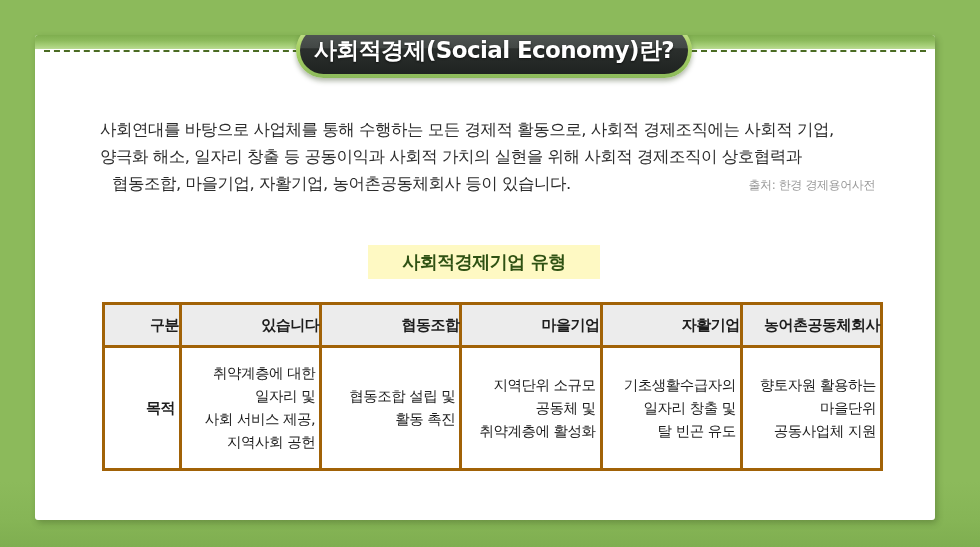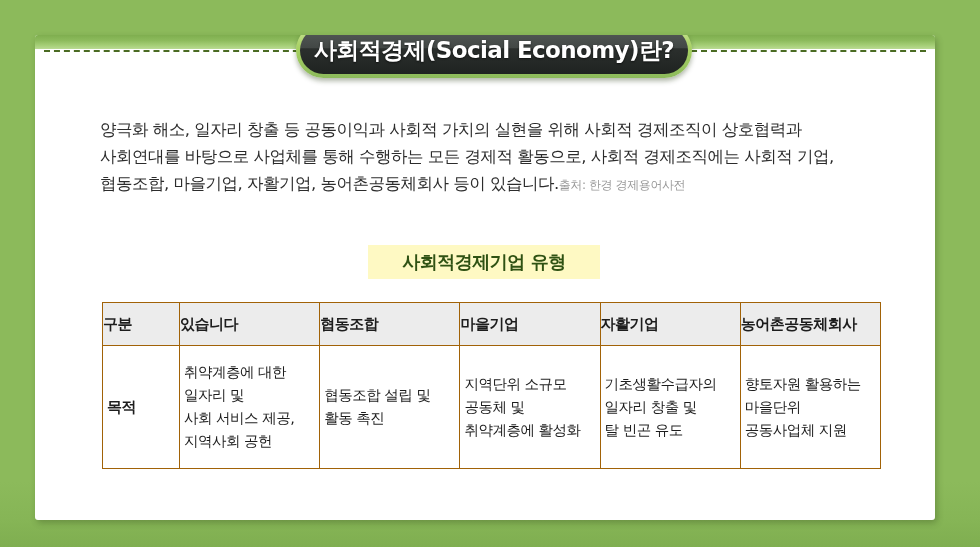--- a/index.html
+++ b/index.html
@@ -70,21 +70,21 @@
     left:65px; top:81px;
     width:775px;
   }
   .para-line {
     font-size:16.5px;
     line-height:27px;
     color:#2c2c2c;
     letter-spacing:-0.5px;
     white-space:nowrap;
   }
-  .para-line.last { display:flex; align-items:baseline; justify-content:flex-start; }
+  .para-line.last { display:flex; align-items:baseline; justify-content:space-between;margin-left:12px; }
   .source {
     font-size:12px;
     color:#9a9a9a;
     letter-spacing:-0.4px;
     white-space:nowrap;
   }
 
   
   .section-band {
     position:absolute;
@@ -106,22 +106,22 @@
     position:absolute;
     left:67px; top:267px;
     width:778px;
   }
   table.tbl {
     width:100%;
     border-collapse:collapse;
     table-layout:fixed;
   }
   table.tbl th, table.tbl td {
-    border:1px solid #a16207;
-    text-align:left;
+    border:3px solid #a16207;
+    text-align:right;
     vertical-align:middle;
     letter-spacing:-0.5px;
   }
   table.tbl th {
     background:#ececec;
     height:43px;
     font-size:15px;
     font-weight:bold;
     color:#1d1d1d;
     white-space:nowrap;
@@ -153,22 +153,22 @@
   <div class="card-topband"></div>
   <div class="card-dash"></div>
 
   <div class="pill">
     <div class="pill-inner">
       <span class="pill-text">사회적경제(Social Economy)란?</span>
     </div>
   </div>
 
   <div class="para">
+    <div class="para-line">사회연대를 바탕으로 사업체를 통해 수행하는 모든 경제적 활동으로, 사회적 경제조직에는 사회적 기업,</div>
     <div class="para-line">양극화 해소, 일자리 창출 등 공동이익과 사회적 가치의 실현을 위해 사회적 경제조직이 상호협력과</div>
-    <div class="para-line">사회연대를 바탕으로 사업체를 통해 수행하는 모든 경제적 활동으로, 사회적 경제조직에는 사회적 기업,</div>
     <div class="para-line last">
       <span>협동조합, 마을기업, 자활기업, 농어촌공동체회사 등이 있습니다.</span>
       <span class="source">출처: 한경 경제용어사전</span>
     </div>
   </div>
 
   <div class="section-band">
     <span class="section-band-text">사회적경제기업 유형</span>
   </div>
 

